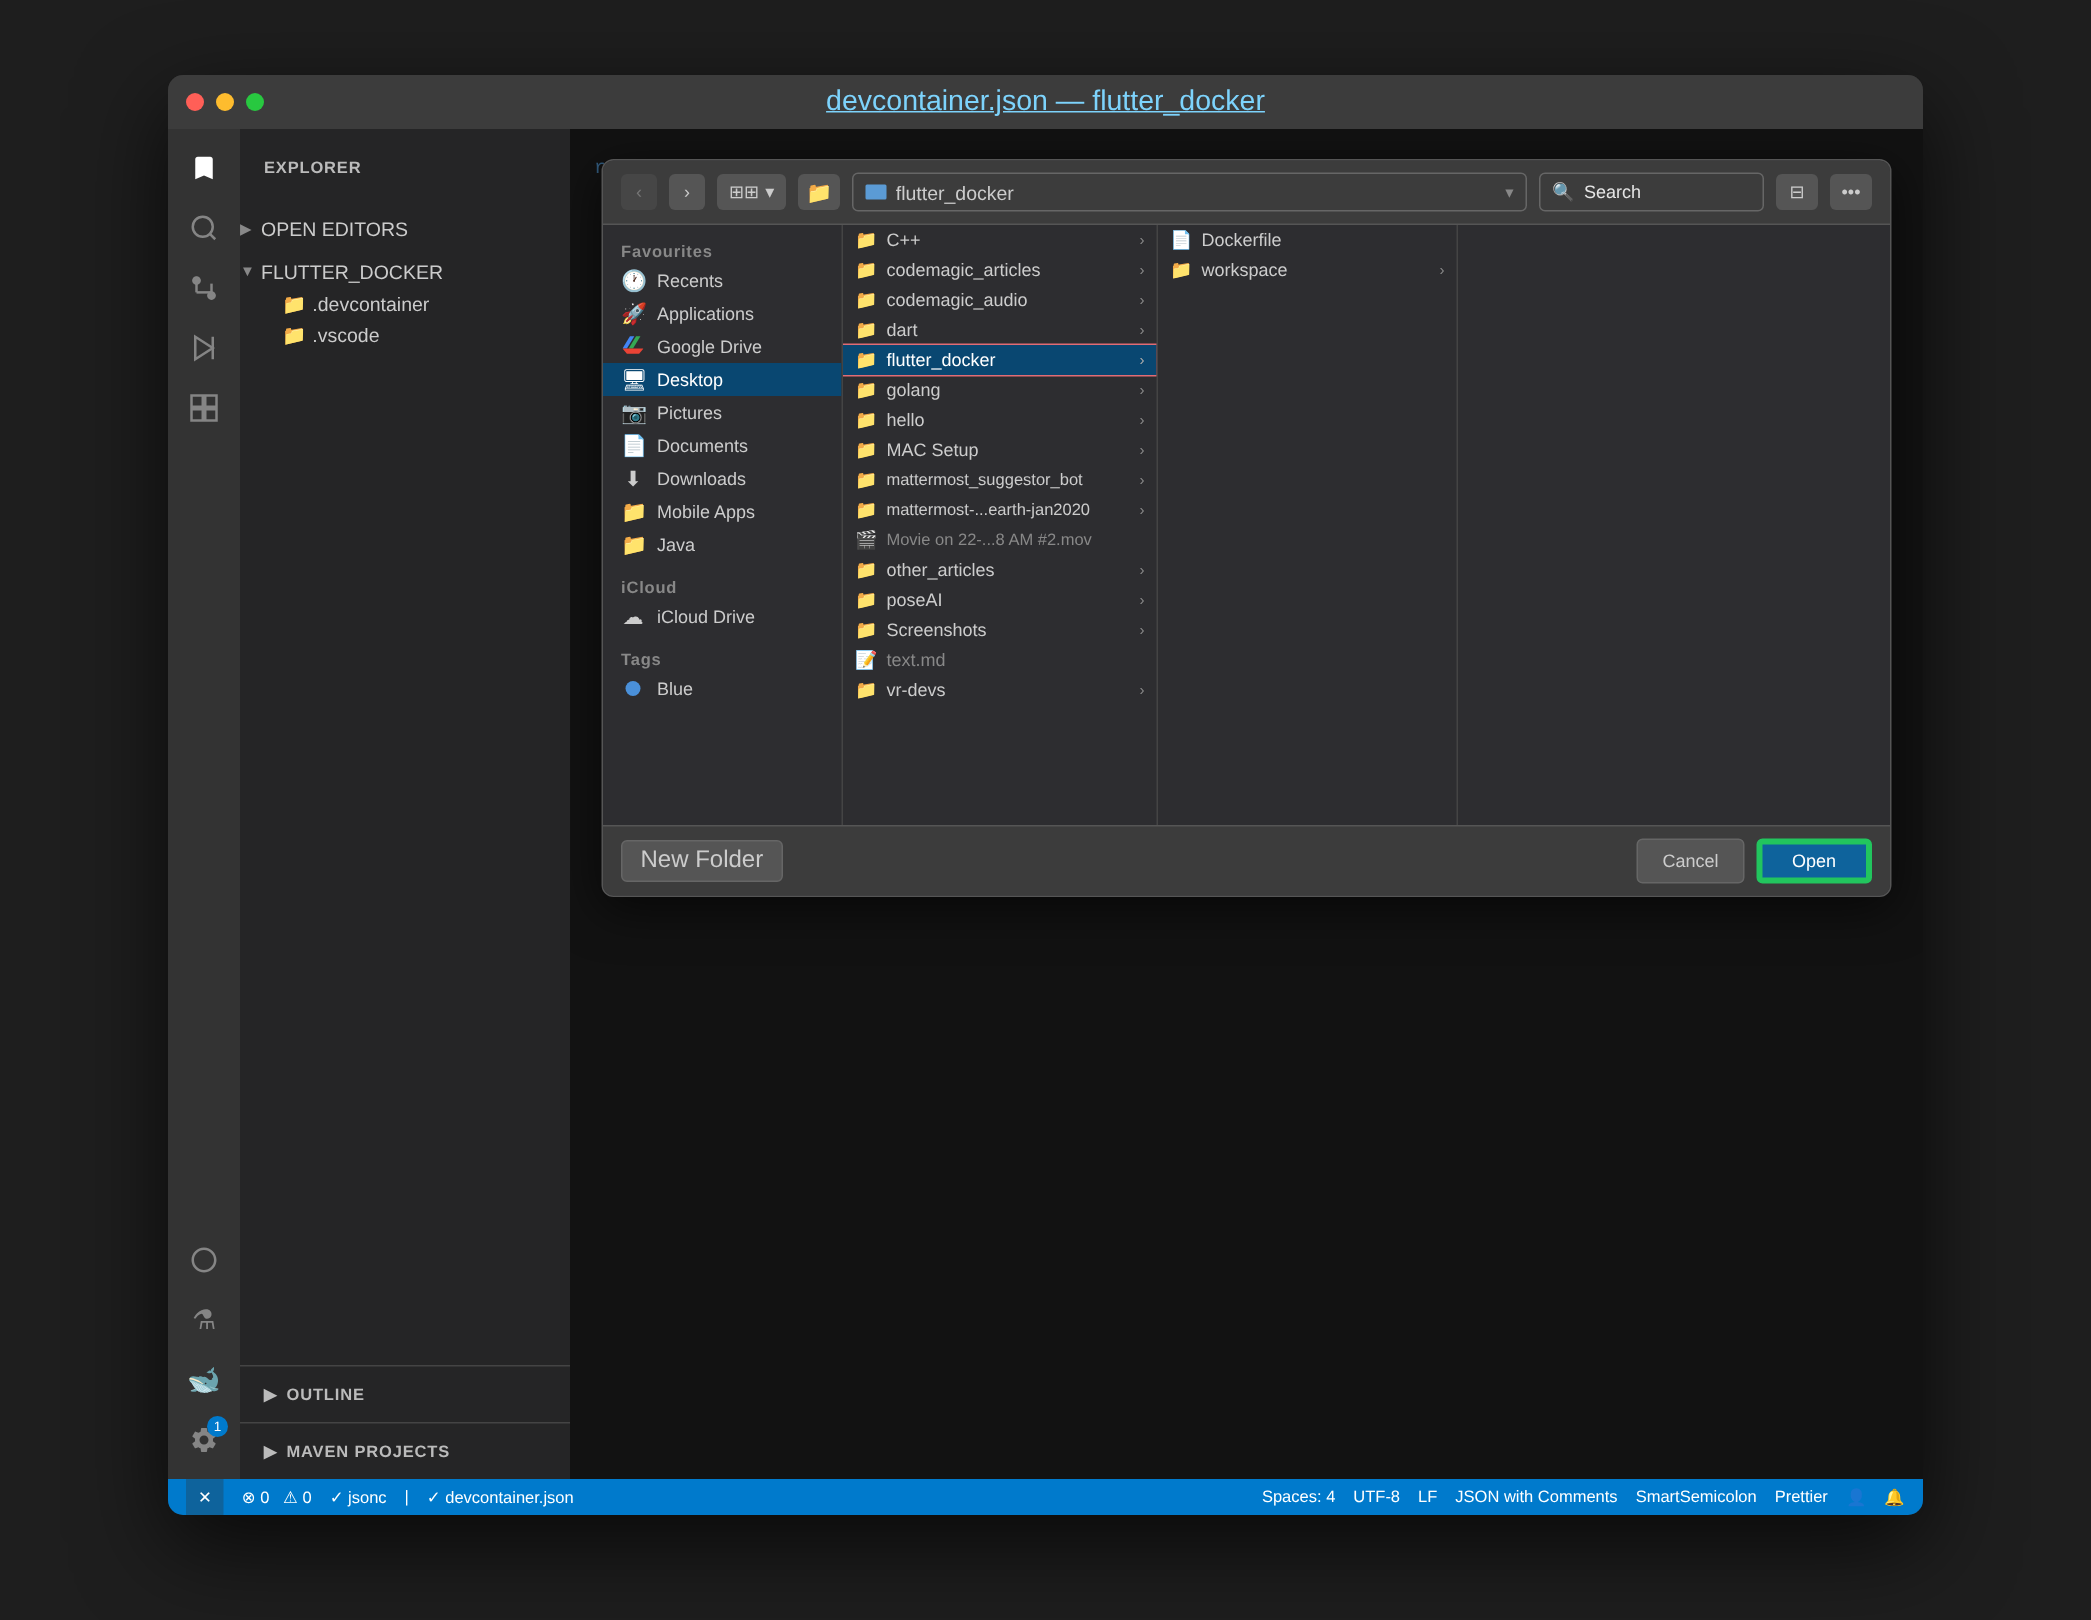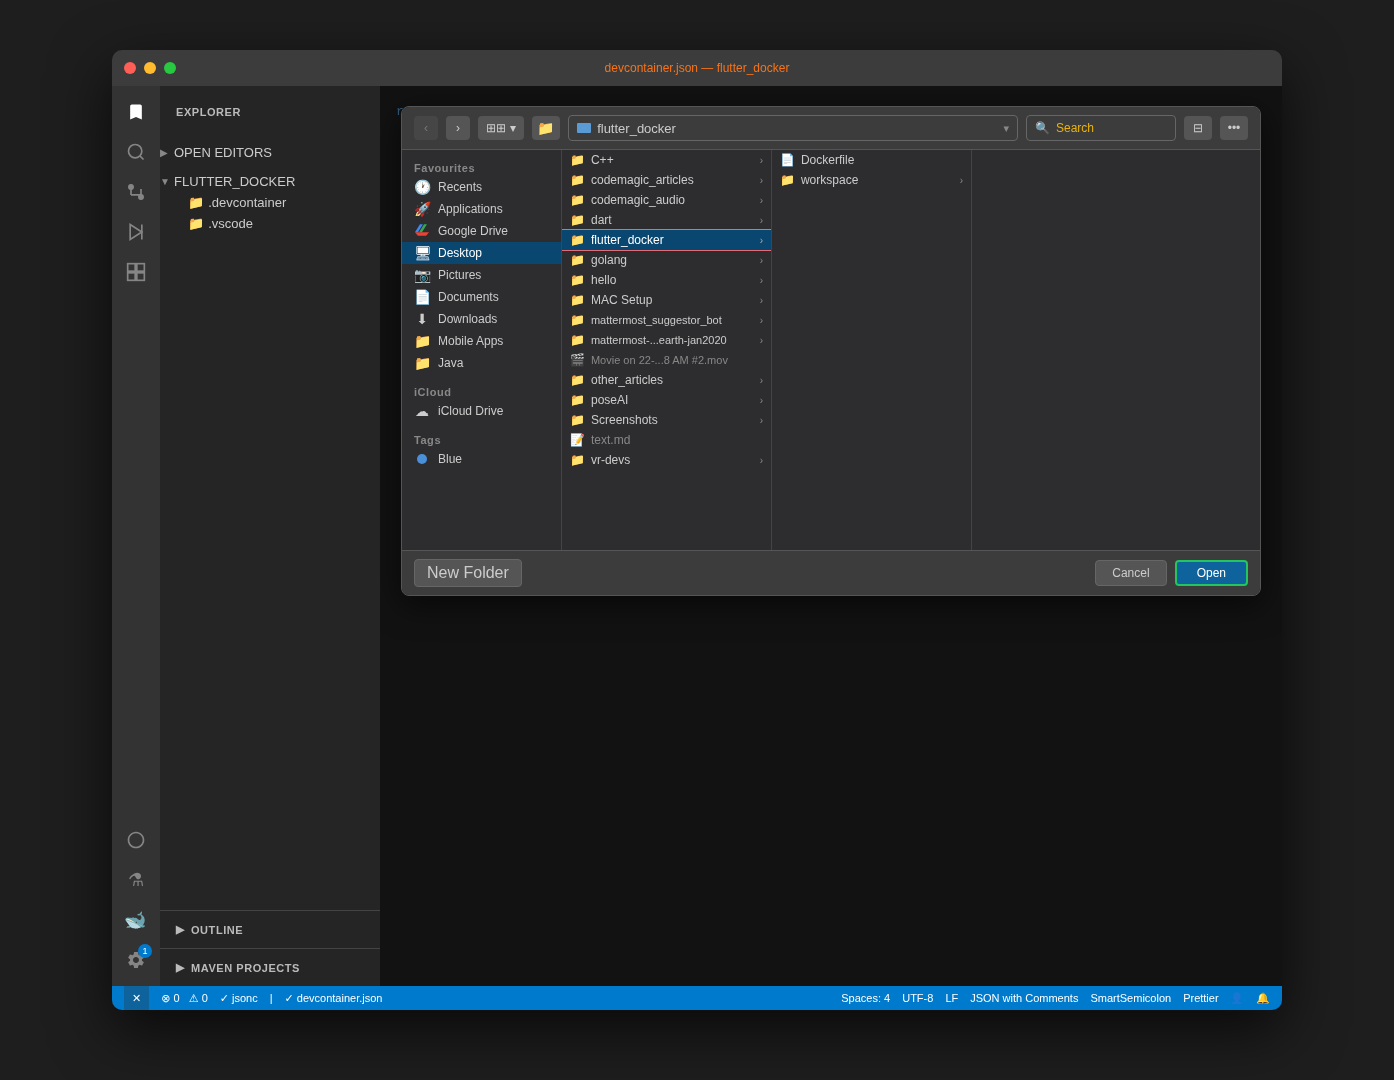--- a/index.html
+++ b/index.html
@@ -50,22 +50,23 @@
       border-radius: 50%;
     }
     .tl-close { background: #ff5f57; }
     .tl-minimize { background: #febc2e; }
     .tl-maximize { background: #28c840; }
 
     .title-text {
       position: absolute;
       left: 50%;
       transform: translateX(-50%);
-      color: #f97316;
-      font-size: 12px;
+      color: #7dd3fc;
+      font-size: 19px;
+      text-decoration: underline;
     }
 
     
     .main-layout {
       display: flex;
       flex: 1;
       overflow: hidden;
     }
 
     
@@ -392,21 +393,21 @@
       border: 1px solid #666;
       color: #ccc;
       padding: 4px 16px;
       border-radius: 4px;
       cursor: pointer;
       font-size: 12px;
     }
 
     .open-btn {
       background: #0e639c;
-      border: 2px solid #22c55e;
+      border: 4px solid #22c55e;
       color: #fff;
       padding: 4px 20px;
       border-radius: 4px;
       cursor: pointer;
       font-size: 12px;
       font-weight: 500;
     }
 
     
     .editor-content {
@@ -603,21 +604,21 @@
             <button class="folder-btn">
               <span>📁</span>
             </button>
             <div class="location-bar">
               <div class="location-folder-icon"></div>
               <span>flutter_docker</span>
               <span style="margin-left:auto; color:#888; font-size:11px">▾</span>
             </div>
             <div class="search-box">
               <span>🔍</span>
-              <span style="color:#eab308">Search</span>
+              <span style="color:#e5e5e5">Search</span>
             </div>
             <button class="nav-btn" style="width:28px">⊟</button>
             <button class="nav-btn" style="width:28px">•••</button>
           </div>
 
           <div class="dialog-content">
 
             <div class="favorites-panel">
               <div class="fav-section-header">Favourites</div>
 

